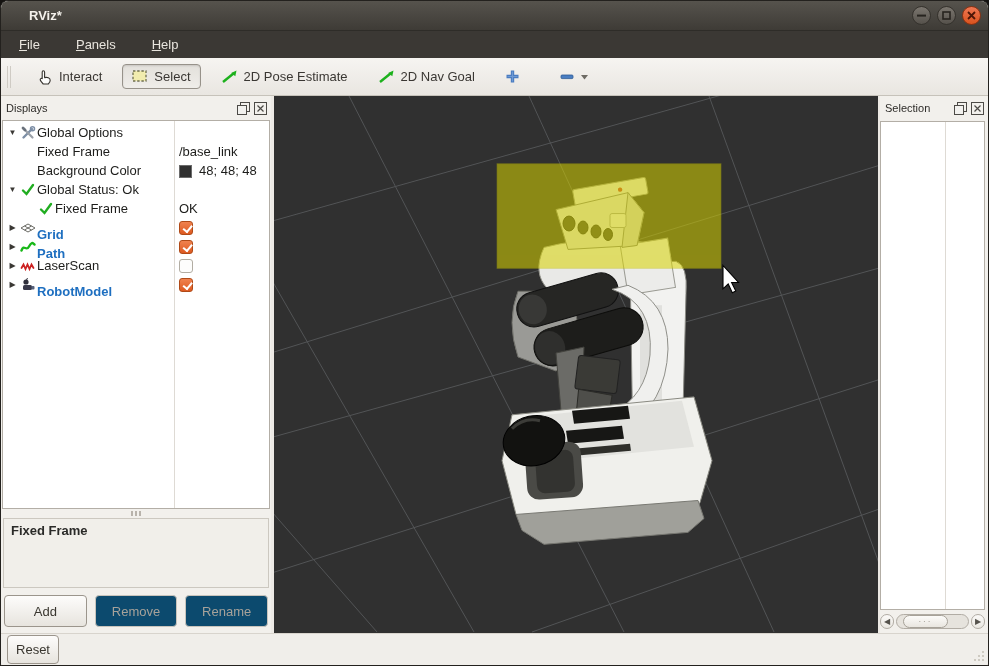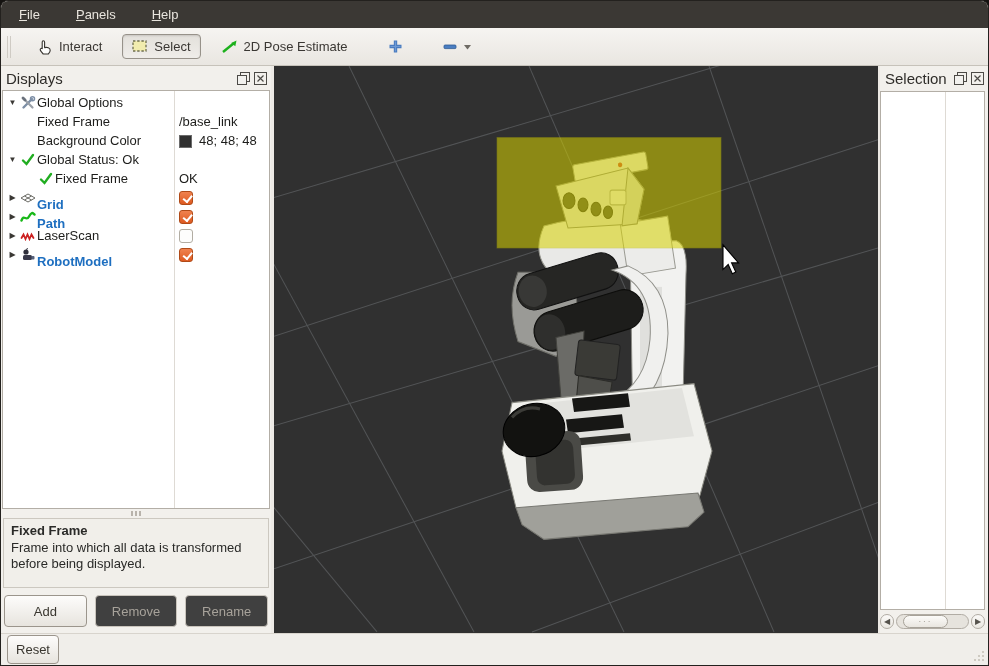--- a/index.html
+++ b/index.html
@@ -26,21 +26,21 @@
   .tool{display:flex;align-items:center;gap:6px;font-size:13px;color:#3a3733;padding:4px 9px;border-radius:4px;border:1px solid transparent;}
   .tool.active{background:linear-gradient(#e3e0db,#efede9);border:1px solid #97928a;box-shadow:inset 0 1px 2px rgba(0,0,0,.12);}
   .tool svg{display:block;}
   .tb-gap{width:10px;}
   
   .main{flex:1;display:flex;min-height:0;background:#f2f0ec;}
   .dock-left{width:270px;flex:0 0 270px;display:flex;flex-direction:column;min-height:0;}
   .vsplit{width:3px;flex:0 0 3px;background:#edeae5;}
   .vsplit2{width:2px;flex:0 0 2px;background:#edeae5;}
   .dock-right{flex:1;display:flex;flex-direction:column;min-height:0;justify-content:space-between;}
-  .panel-head{height:24px;flex:0 0 24px;display:flex;align-items:center;padding:0 4px 0 5px;font-size:15px;color:#2e2c29;}
+  .panel-head{height:24px;flex:0 0 24px;display:flex;align-items:center;padding:0 4px 0 5px;font-size:11px;color:#2e2c29;}
   .panel-head .ph-title{flex:1;}
   .ph-icons{display:flex;gap:4px;align-items:center;}
   .ph-icons svg{display:block;}
   
   .tree{flex:1;margin:0 1px;background:#fff;border:1px solid #b3aea6;position:relative;overflow:hidden;}
   .tree-colsep{position:absolute;left:171px;top:0;bottom:0;border-left:1px solid #dedad4;}
   .trow{height:19px;display:flex;align-items:center;font-size:13px;color:#1d1d1b;}
   .tlabel{width:171px;flex:0 0 171px;display:flex;align-items:center;overflow:hidden;white-space:nowrap;}
   .tvalue{flex:1;display:flex;align-items:flex-end;gap:4px;padding-left:5px;overflow:hidden;white-space:nowrap;}
   .arrow{width:13px;text-align:center;font-size:8px;color:#3a3834;flex:0 0 13px;margin-left:3px;}
@@ -53,21 +53,21 @@
   .checkbox.checked::after{content:"";position:absolute;left:2.5px;top:3px;width:7px;height:3.5px;
     border-left:2px solid #fff;border-bottom:2px solid #fff;transform:rotate(-50deg);}
   
   .hsplit{height:9px;flex:0 0 9px;display:flex;align-items:center;justify-content:center;gap:2px;}
   .hsplit i{width:2px;height:5px;background:#b8b3ab;display:block;}
   .helpbox{margin:0 2px;flex:0 0 70px;background:#f1efea;border:1px solid #ccc8c0;padding:4px 7px;font-size:13px;color:#2a2a28;line-height:1.28;}
   .helpbox .ht{font-weight:bold;}
   .actions{display:flex;gap:8px;padding:7px 3px 6px 3px;flex:0 0 40px;}
   .btn{flex:1;height:32px;border-radius:4px;border:1px solid #9b958c;background:linear-gradient(#fdfcfb,#e7e4de);
     font-size:13px;color:#39362f;font-family:inherit;}
-  .btn.disabled{color:#a7a29a;border-color:#c9c4bc;background:#404040;}
+  .btn.disabled{color:#a7a29a;border-color:#c9c4bc;background:#0c4a6e;}
   
   .viewport{width:604px;flex:0 0 604px;background:#303030;position:relative;}
   .viewport svg{display:block;width:100%;height:100%;}
   
   .sel-list{flex:1;margin:1px 3px 0 0;background:#fff;border:1px solid #b3aea6;position:relative;}
   .sel-colsep{position:absolute;left:64px;top:0;bottom:0;border-left:1px solid #dedad4;}
   .hscroll{height:17px;flex:0 0 17px;margin:3px 3px 3px 0;display:flex;align-items:center;gap:2px;}
   .sb-arrow{width:14px;height:15px;display:flex;align-items:center;justify-content:center;font-size:8px;color:#55524c;
     border:1px solid #b1aca4;border-radius:8px;background:linear-gradient(#fbfaf8,#eae7e1);}
   .sb-track{flex:1;height:15px;border:1px solid #b1aca4;border-radius:8px;background:#e6e3dd;position:relative;}
@@ -78,20 +78,40 @@
   .statusbar{height:32px;flex:0 0 32px;background:#f0eeea;border-top:1px solid #d8d4cd;display:flex;align-items:center;
     padding:0 6px;position:relative;}
   .statusbar .btn{flex:0 0 52px;height:29px;}
   .grip{position:absolute;right:3px;bottom:3px;}
 </style>
 </head>
 <body>
 
 <div class="window">
 
+  <div class="titlebar">
+    <span class="title">RViz*</span>
+    <div class="win-buttons">
+      <div class="win-btn">
+        <svg width="9" height="9">
+            <rect x="0" y="3.6" width="9" height="2" fill="#27241f"></rect>
+          </svg>
+      </div>
+      <div class="win-btn">
+        <svg width="9" height="9">
+            <rect x="1" y="1" width="7" height="7" fill="none" stroke="#27241f" stroke-width="1.6"></rect>
+          </svg>
+      </div>
+      <div class="win-btn close">
+        <svg width="9" height="9">
+            <path d="M1,1 L8,8 M8,1 L1,8" stroke="#4d1607" stroke-width="1.8"></path>
+          </svg>
+      </div>
+    </div>
+  </div>
 
   <div class="menubar">
     <span class="menu-item"><u>F</u>ile</span>
     <span class="menu-item"><u>P</u>anels</span>
     <span class="menu-item"><u>H</u>elp</span>
   </div>
 
   <div class="toolbar">
     <div class="tb-handle"></div>
     <div class="tb-gap"></div>
@@ -110,20 +130,27 @@
     </div>
     <div class="tb-gap"></div>
     <div class="tool">
       <svg width="17" height="15">
         <path d="M2,13 L12.5,4.5" stroke="#1db11d" stroke-width="2.4"></path>
         <path d="M15.5,1.5 L14.3,7.2 L10.2,4.1 Z" fill="#1db11d"></path>
       </svg>
       <span>2D Pose Estimate</span>
     </div>
     <div class="tb-gap"></div>
+    <div class="tool">
+      <svg width="17" height="15">
+        <path d="M2,13 L12.5,4.5" stroke="#1db11d" stroke-width="2.4"></path>
+        <path d="M15.5,1.5 L14.3,7.2 L10.2,4.1 Z" fill="#1db11d"></path>
+      </svg>
+      <span>2D Nav Goal</span>
+    </div>
     <div class="tb-gap"></div>
     <div class="tool">
       <svg width="15" height="15">
         <path d="M7.5,1.5 V13.5 M1.5,7.5 H13.5" stroke="#4a7cc0" stroke-width="3.4"></path>
         <path d="M7.5,2.5 V12.5 M2.5,7.5 H12.5" stroke="#6f9ad4" stroke-width="1.2"></path>
       </svg>
     </div>
     <div class="tb-gap"></div>
       <div class="tb-gap"></div>
     <div class="tool">
@@ -289,21 +316,20 @@
       </div>
 
       <div class="hsplit">
           <i></i>
           <i></i>
           <i></i>
         </div>
 
       <div class="helpbox">
         <div class="ht">Fixed Frame</div>
-        <div>Frame into which all data is transformed before being displayed.</div>
       </div>
 
       <div class="actions">
         <button class="btn">Add</button>
         <button class="btn disabled">Remove</button>
         <button class="btn disabled">Rename</button>
       </div>
     </div>
 
     <div class="vsplit"></div>

